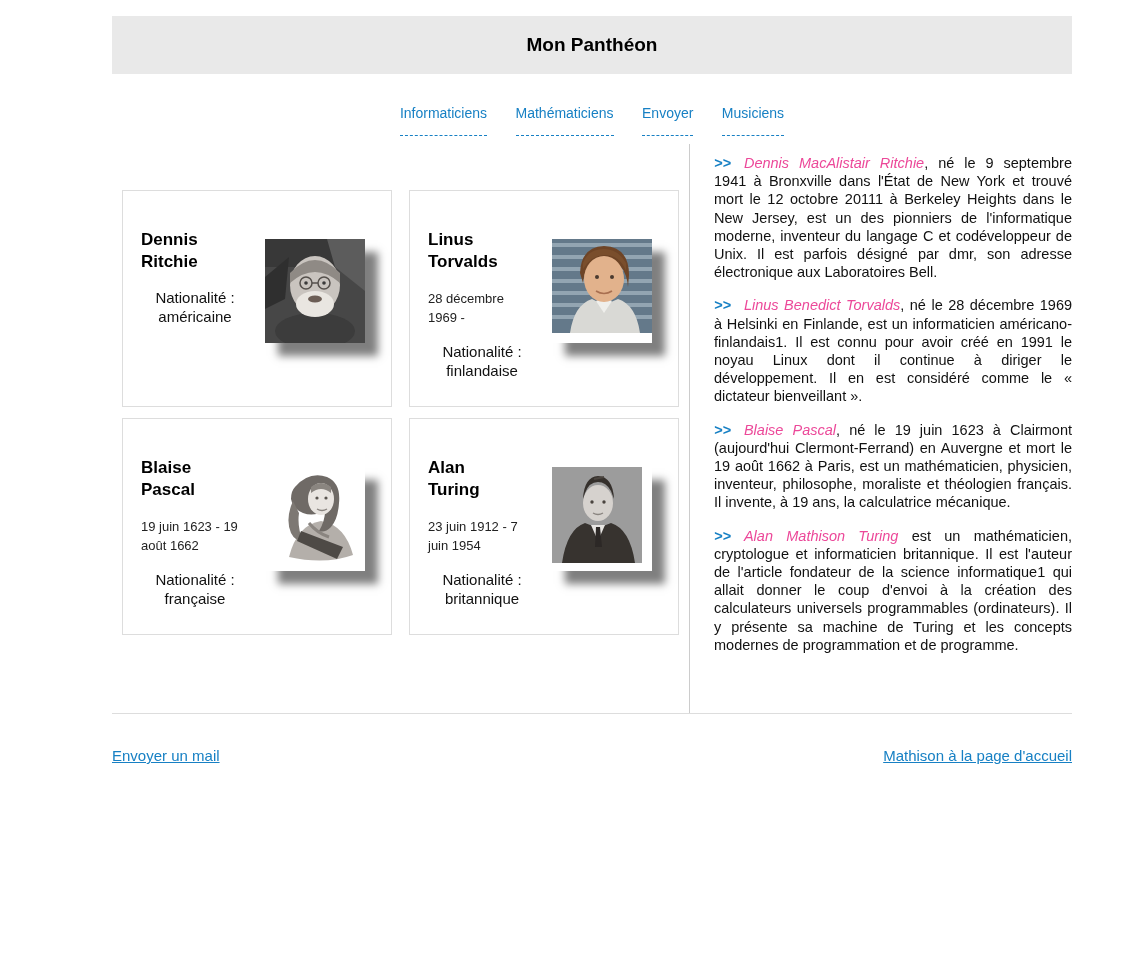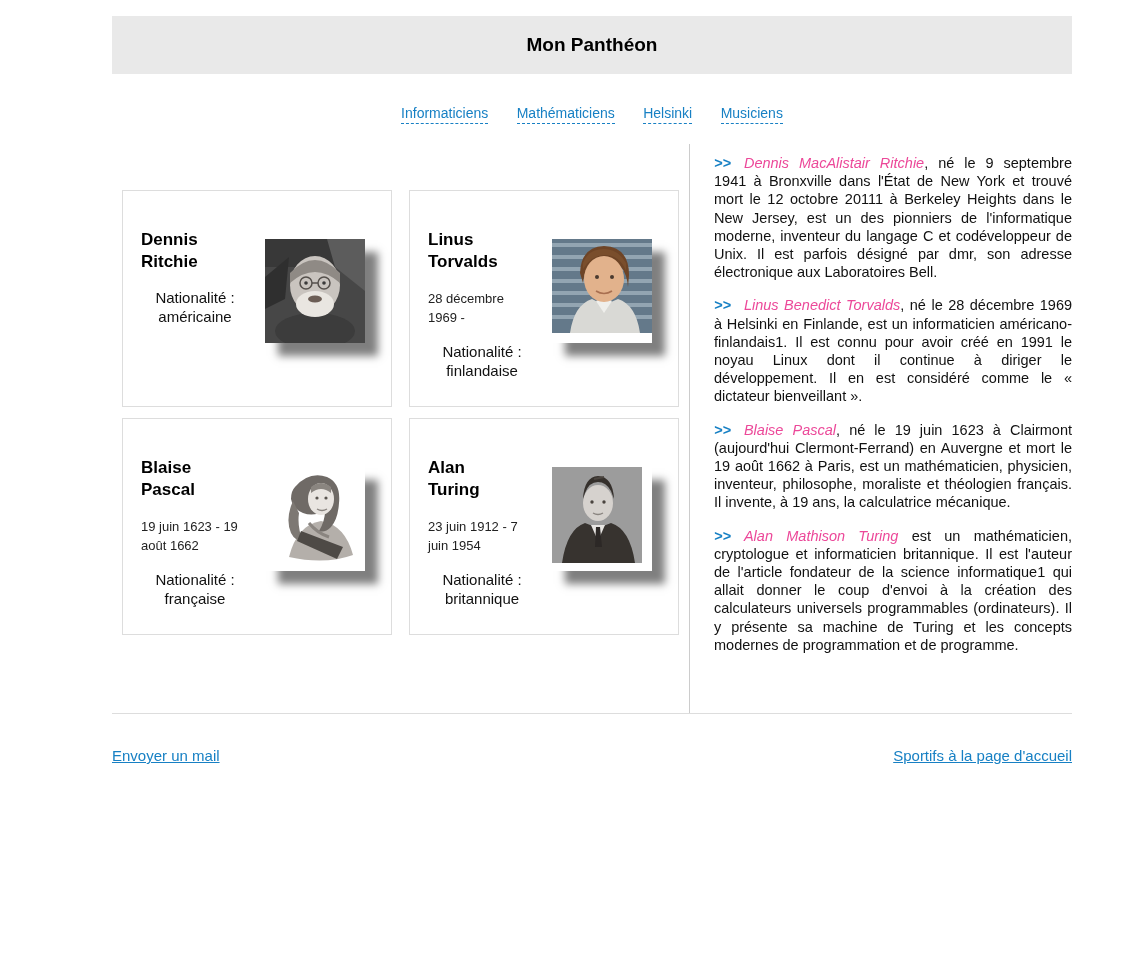--- a/index.html
+++ b/index.html
@@ -20,21 +20,21 @@
   }
   .banner h1 { font-size: 19px; font-weight: bold; margin: 0; color: #000; }
 
   
   .nav { margin-top: 30px; text-align: center; }
   .nav a {
     color: #1780c4;
     font-size: 14px;
     text-decoration: none;
     border-bottom: 1px dashed #1780c4;
-    padding-bottom: 2px;
+    padding-bottom: 14px;
     margin: 0 12px;
     cursor: pointer;
   }
 
   
   .main-row {
     display: flex;
     margin-top: 22px;
     border-bottom: 1px solid #ddd;
   }
@@ -104,21 +104,21 @@
 
 <div class="container">
 
   <header class="banner">
     <h1>Mon Panthéon</h1>
   </header>
 
   <nav class="nav">
     <a>Informaticiens</a>
     <a>Mathématiciens</a>
-    <a>Helsinki</a>
+    <a>Envoyer</a>
     <a>Musiciens</a>
   </nav>
 
   <div class="main-row">
 
     <section class="cards-section">
 
       <div class="cards-grid">
 
         <div class="card">
@@ -230,16 +230,16 @@
       <p><span class="bio-marker">&gt;&gt;</span><span class="bio-name">Dennis MacAlistair Ritchie</span><span>, né le 9 septembre 1941 à Bronxville dans l'État de New York et trouvé mort le 12 octobre 20111 à Berkeley Heights dans le New Jersey, est un des pionniers de l'informatique moderne, inventeur du langage C et codéveloppeur de Unix. Il est parfois désigné par dmr, son adresse électronique aux Laboratoires Bell.</span></p>
       <p><span class="bio-marker">&gt;&gt;</span><span class="bio-name">Linus Benedict Torvalds</span><span>, né le 28 décembre 1969 à Helsinki en Finlande, est un informaticien américano-finlandais1. Il est connu pour avoir créé en 1991 le noyau Linux dont il continue à diriger le développement. Il en est considéré comme le « dictateur bienveillant ».</span></p>
       <p><span class="bio-marker">&gt;&gt;</span><span class="bio-name">Blaise Pascal</span><span>, né le 19 juin 1623 à Clairmont (aujourd'hui Clermont-Ferrand) en Auvergne et mort le 19 août 1662 à Paris, est un mathématicien, physicien, inventeur, philosophe, moraliste et théologien français. Il invente, à 19 ans, la calculatrice mécanique.</span></p>
       <p><span class="bio-marker">&gt;&gt;</span><span class="bio-name">Alan Mathison Turing</span><span> est un mathématicien, cryptologue et informaticien britannique. Il est l'auteur de l'article fondateur de la science informatique1 qui allait donner le coup d'envoi à la création des calculateurs universels programmables (ordinateurs). Il y présente sa machine de Turing et les concepts modernes de programmation et de programme.</span></p>
     </aside>
 
   </div>
 
   <footer class="footer">
     <a>Envoyer un mail</a>
-    <a>Sportifs à la page d'accueil</a>
+    <a>Mathison à la page d'accueil</a>
   </footer>
 
 </div>
 
 </body></html>

